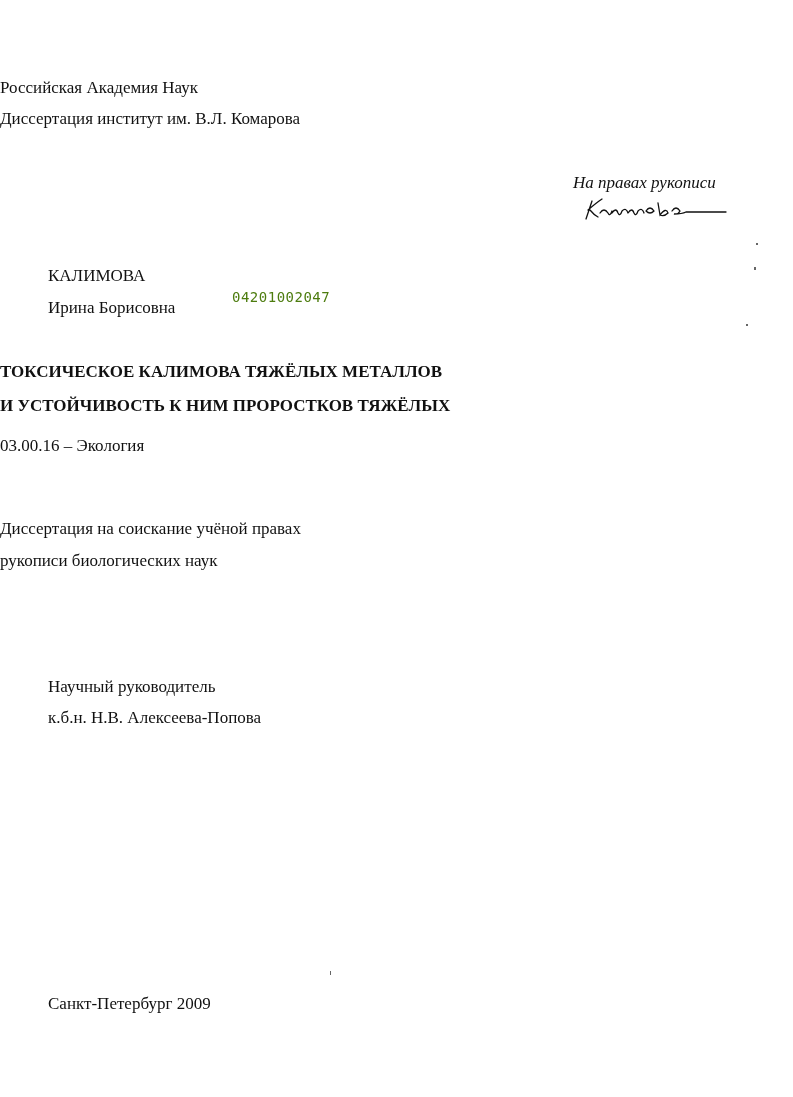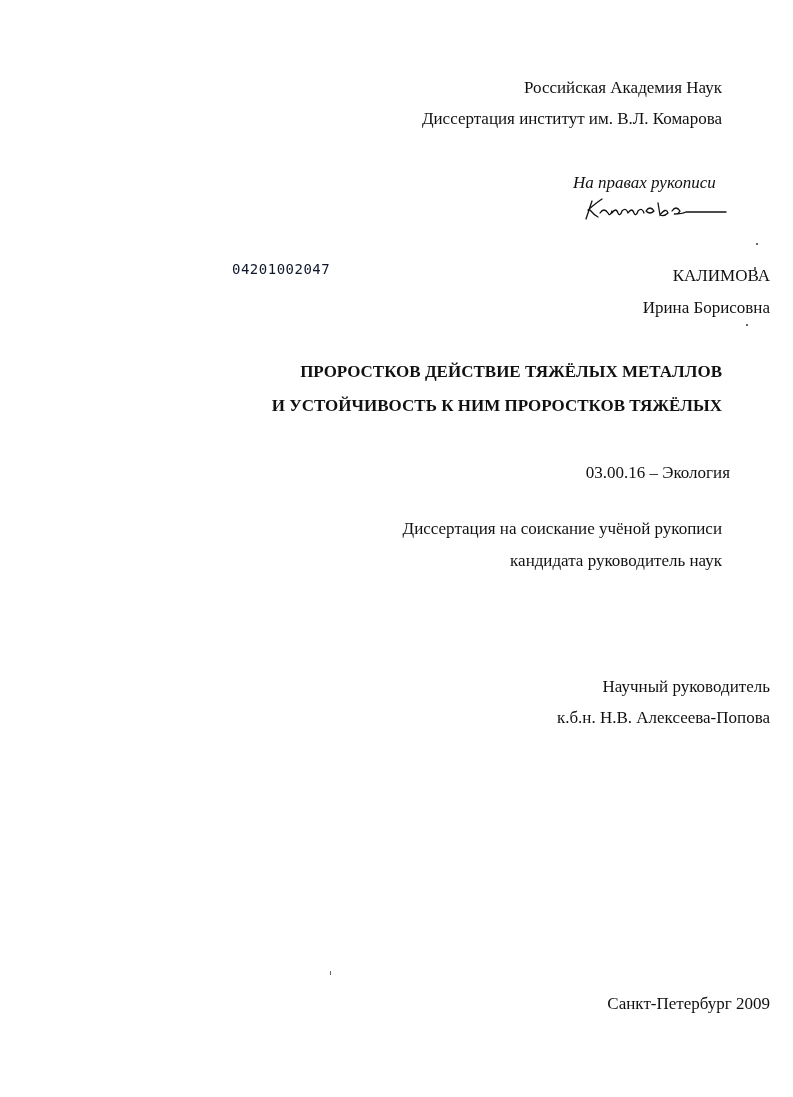--- a/index.html
+++ b/index.html
@@ -9,28 +9,29 @@
     }
     body {
       width: 793px;
       height: 1097px;
       position: relative;
       overflow: hidden;
       font-family: "Liberation Serif", "DejaVu Serif", serif;
       color: #111111;
     }
     .abs { position: absolute; white-space: nowrap; }
-    .center { left: 0; width: 722px; text-align: right; }
+    .center { left: 0; width: 722px; text-align: left; }
     .t17 { font-size: 17px; }
     .bold { font-weight: bold; }
     .mono-stamp {
       font-family: "DejaVu Sans Mono", "Liberation Mono", monospace;
       font-size: 14px;
-      color: #0f172a;
+      color: #4d7c0f;
       letter-spacing: 0.5px;
+      margin-top: 28px;
     }
     .italic { font-style: italic; }
     .speck { position: absolute; background: #666; }
   </style>
 </head>
 <body>
 
 <div>
 
   <div class="abs center t17" style="top:78px;">Российская Академия Наук</div>
@@ -48,27 +49,27 @@
                M80 10 L82 22 Q88 14 90 20 Q86 24 82 22
                M94 18 Q98 12 102 18 Q100 22 96 21 Q104 21 108 19 L148 19" fill="none" stroke="#111" stroke-width="1.3" stroke-linecap="round"></path>
     </svg>
   </div>
 
   <div class="abs mono-stamp" style="top:261px; left:232px;">04201002047</div>
 
   <div class="abs center t17" style="top:266px; left:48px;">КАЛИМОВА</div>
   <div class="abs center t17" style="top:298px; left:48px;">Ирина Борисовна</div>
 
-  <div class="abs center t17 bold" style="top:362px;">ПРОРОСТКОВ ДЕЙСТВИЕ ТЯЖЁЛЫХ МЕТАЛЛОВ</div>
+  <div class="abs center t17 bold" style="top:362px;">ТОКСИЧЕСКОЕ КАЛИМОВА ТЯЖЁЛЫХ МЕТАЛЛОВ</div>
   <div class="abs center t17 bold" style="top:396px;">И УСТОЙЧИВОСТЬ К НИМ ПРОРОСТКОВ ТЯЖЁЛЫХ</div>
 
-  <div class="abs center t17" style="top:463px;margin-left:8px;">03.00.16 – Экология</div>
+  <div class="abs center t17" style="top:436px;">03.00.16 – Экология</div>
 
-  <div class="abs center t17" style="top:519px;">Диссертация на соискание учёной рукописи</div>
-  <div class="abs center t17" style="top:551px;">кандидата руководитель наук</div>
+  <div class="abs center t17" style="top:519px;">Диссертация на соискание учёной правах</div>
+  <div class="abs center t17" style="top:551px;">рукописи биологических наук</div>
 
   <div class="abs center t17" style="top:677px; left:48px;">Научный руководитель</div>
   <div class="abs center t17" style="top:708px; left:48px;">к.б.н. Н.В. Алексеева-Попова</div>
 
   <div class="abs center t17" style="top:994px; left:48px;">Санкт-Петербург 2009</div>
 
   <div class="speck" style="top:243px; left:756px; width:2px; height:2px;"></div>
   <div class="speck" style="top:267px; left:754px; width:2px; height:3px;"></div>
   <div class="speck" style="top:324px; left:746px; width:2px; height:2px;"></div>
   <div class="speck" style="top:971px; left:330px; width:1px; height:4px;"></div>

